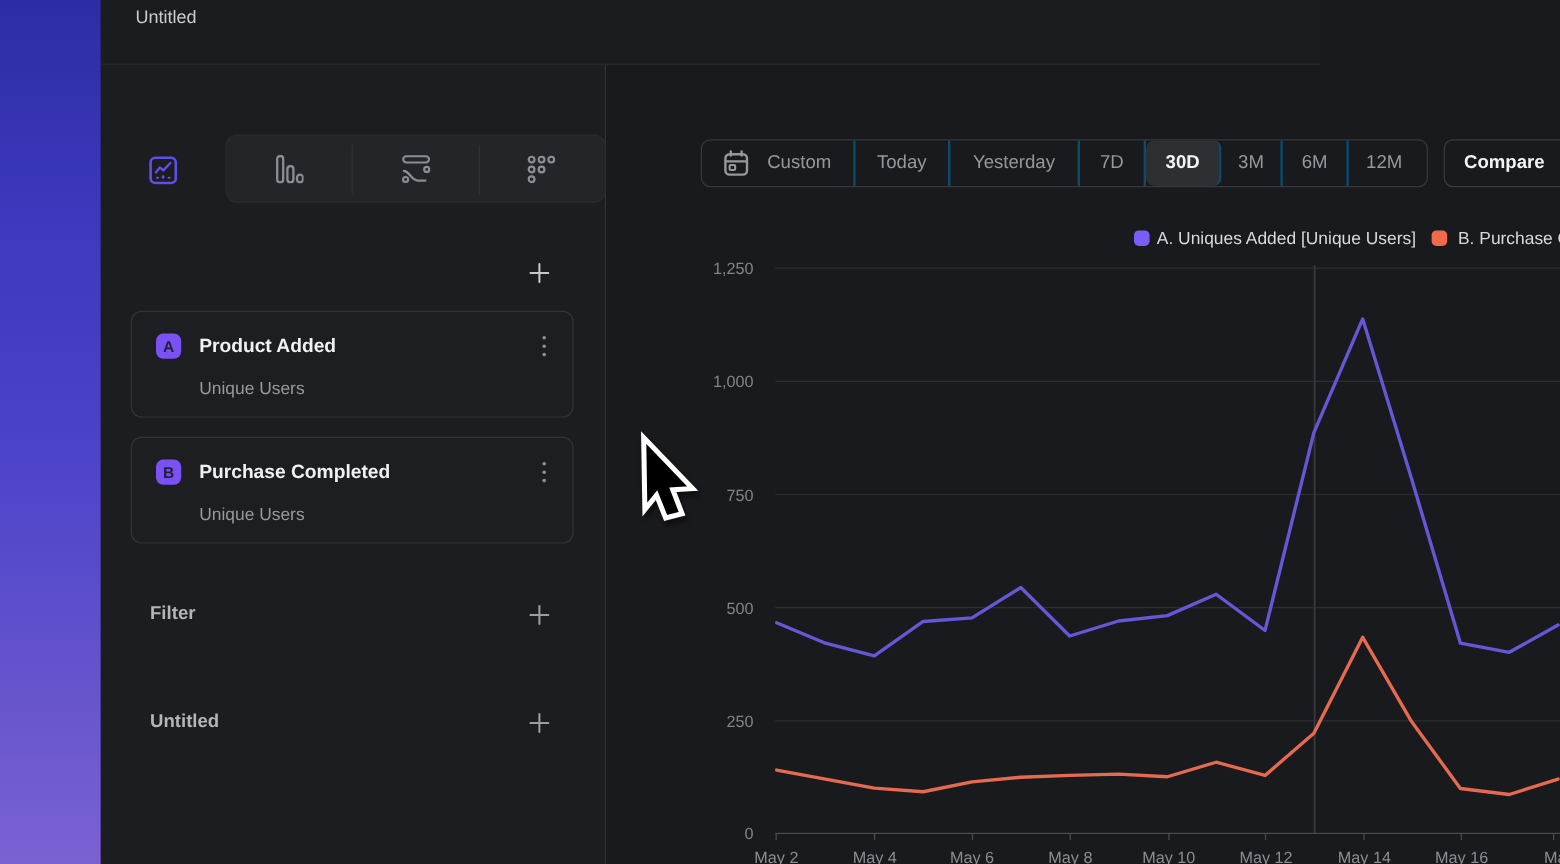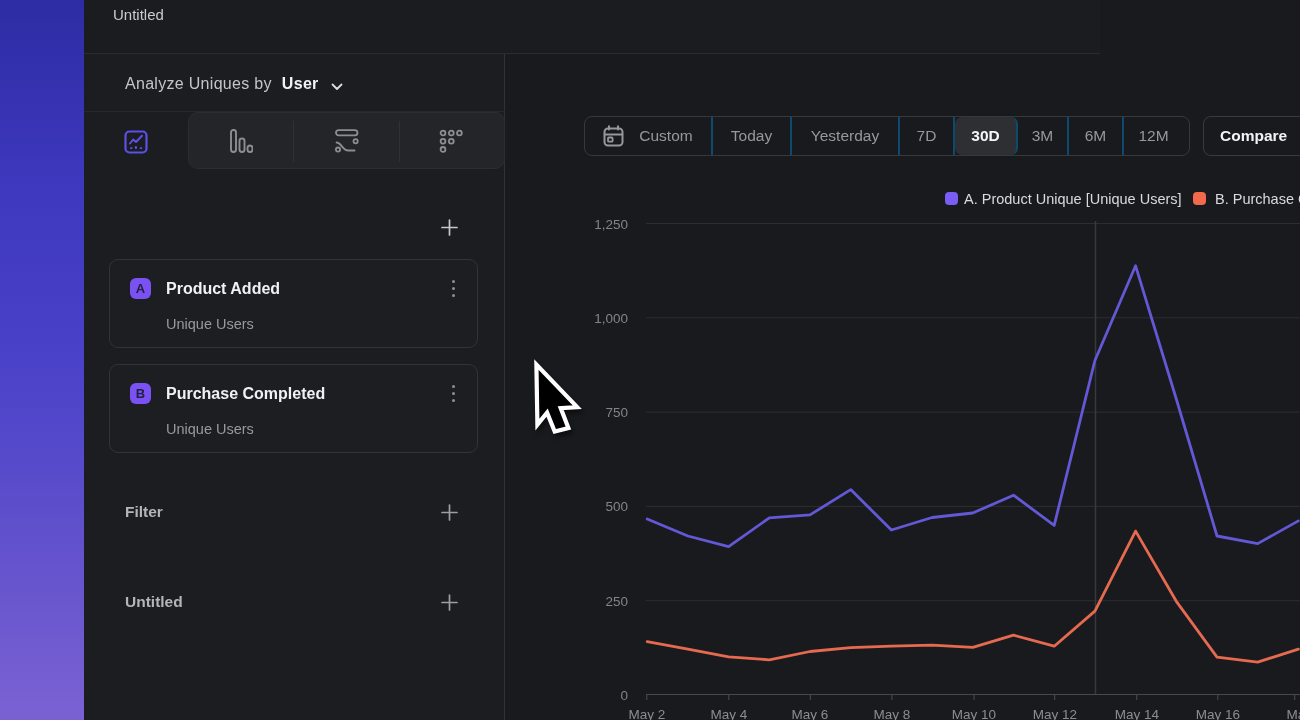--- a/index.html
+++ b/index.html
@@ -60,27 +60,20 @@
   .ltext { position:absolute; top:191px; font-size:14.5px; color:#d9dadc; white-space:nowrap; }
 </style>
 </head>
 <body>
 <div class="abs" id="rail"></div>
 <div class="abs" id="topbar">
     <div class="title">Untitled</div>
   </div>
 
 <div class="abs" id="panel">
-  <div id="hdr">
-    <div class="t">Analyze Uniques by<b>User</b>
-      <svg style="vertical-align:-2px;margin-left:8px" width="12" height="8" viewBox="0 0 12 8">
-          <path d="M1.5 1.5 L6 6 L10.5 1.5" fill="none" stroke="#dcdde0" stroke-width="1.8" stroke-linecap="round" stroke-linejoin="round"></path>
-        </svg>
-    </div>
-  </div>
 
   <div id="tabs">
 
     <svg class="abs" style="left:40px;top:18px" width="24" height="24" viewBox="0 0 24 24">
       <rect x="1.5" y="1.5" width="21" height="21" rx="4" fill="none" stroke="#5b51e8" stroke-width="2.2"></rect>
       <path d="M6 13.5 L9.2 9.5 L12 12 L18 5.8" fill="none" stroke="#5b51e8" stroke-width="2" stroke-linecap="round" stroke-linejoin="round"></path>
       <g fill="#5b51e8">
           <rect x="6" y="17.2" width="2.6" height="1.8" rx="0.9"></rect>
           <rect x="10.8" y="16" width="2.2" height="3" rx="1"></rect>
           <rect x="15.6" y="17.2" width="2.6" height="1.8" rx="0.9"></rect>
@@ -166,21 +159,21 @@
   <div class="b" style="width:108px">Yesterday</div>
   <div class="b" style="width:55px">7D</div>
   <div class="b active" style="width:63px">30D</div>
   <div class="b" style="width:51px">3M</div>
   <div class="b" style="width:55px">6M</div>
   <div class="b" style="width:59px">12M</div>
 </div>
 <div class="abs" id="compare">Compare</div>
 
 <div class="sw" style="left:945px;background:#7a5cf6"></div>
-<div class="ltext" style="left:964px">A. Product Unique [Unique Users]</div>
+<div class="ltext" style="left:964px">A. Uniques Added [Unique Users]</div>
 <div class="sw" style="left:1193px;background:#f2694c"></div>
 <div class="ltext" style="left:1215px">B. Purchase Co</div>
 
 <svg class="abs" style="left:505px;top:190px" width="795" height="530" viewBox="0 0 795 530">
 
   <g stroke="#2c2e31" stroke-width="1">
     <line x1="141" y1="33.5" x2="795" y2="33.5"></line>
     <line x1="141" y1="127.8" x2="795" y2="127.8"></line>
     <line x1="141" y1="222.1" x2="795" y2="222.1"></line>
     <line x1="141" y1="316.4" x2="795" y2="316.4"></line>

